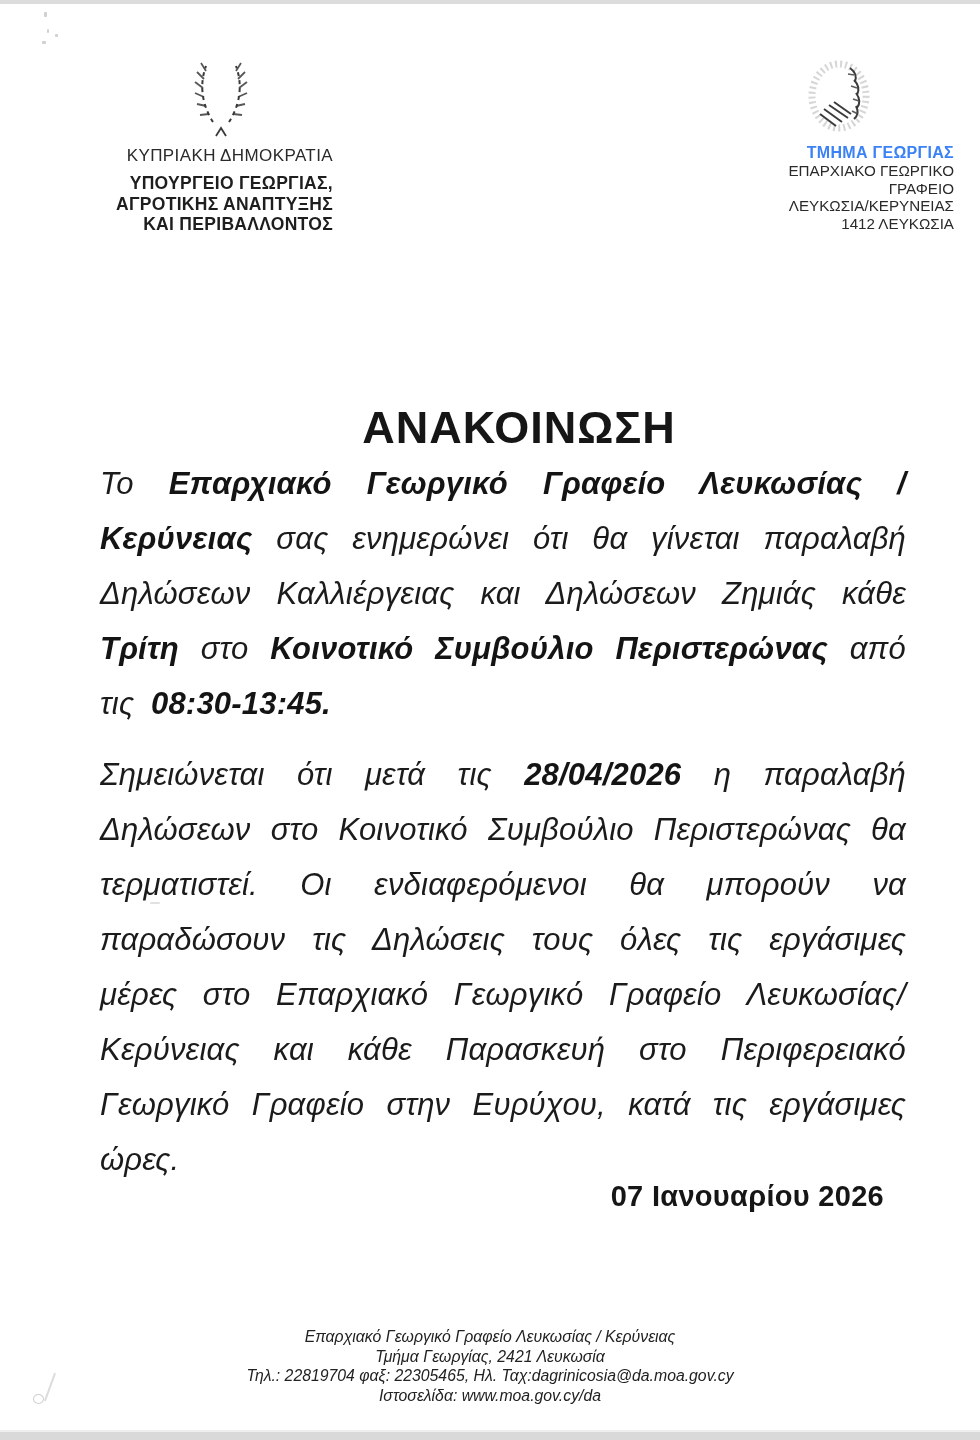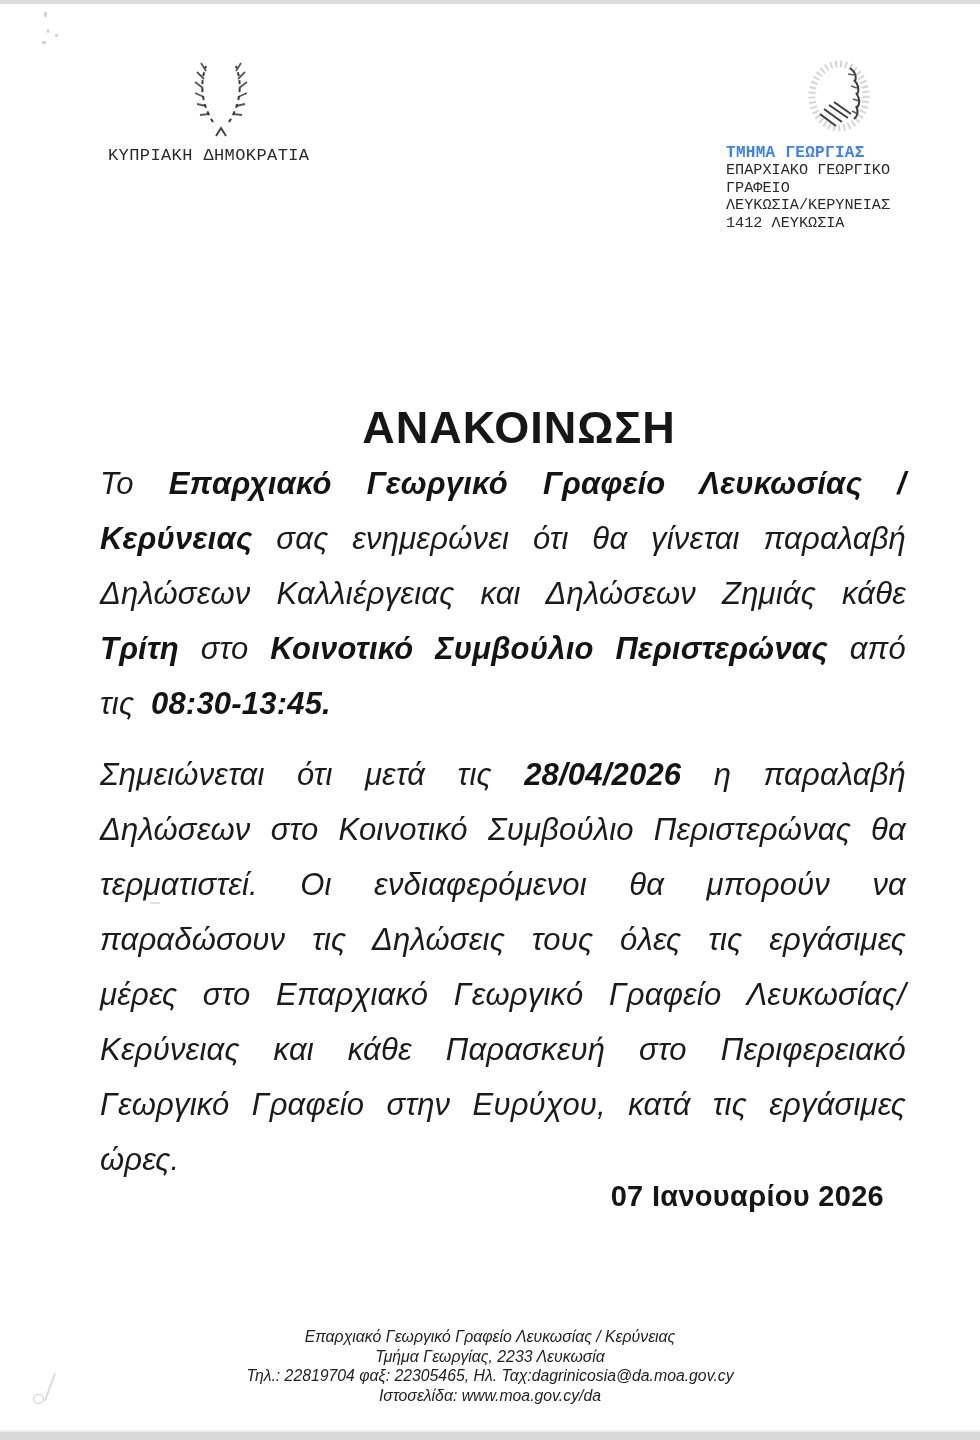--- a/index.html
+++ b/index.html
@@ -18,21 +18,21 @@
   .speck{position:absolute;background:#9a9a9a;opacity:.45;border-radius:1px;}
   .sp1{left:44px;top:12px;width:3px;height:5px;}
   .sp2{left:47px;top:29px;width:2px;height:4px;}
   .sp3{left:42px;top:41px;width:4px;height:3px;}
   .sp4{left:55px;top:34px;width:3px;height:3px;}
   .sp5{left:33px;top:1394px;width:9px;height:8px;border-radius:50%;border:1.5px solid #8a8a8a;background:transparent;opacity:.4;}
   .sp6{left:49px;top:1372px;width:2px;height:30px;transform:rotate(20deg);opacity:.35;}
   .sp7{left:150px;top:902px;width:10px;height:2px;opacity:.3;}
 
   
-  .hdr{position:absolute;text-align:left;font-family:Liberation Mono, monospace;}
+  .hdr{position:absolute;text-align:right;}
   .hdr-left{left:108px;top:60px;width:225px;}
   .hdr-right{left:726px;top:58px;width:228px;}
   .emblem{display:block;margin:0 auto 4px auto;}
   .hl-country{font-size:17px;letter-spacing:.4px;color:#2a2a2a;margin-top:2px;}
   .hl-ministry{font-size:17.5px;font-weight:bold;line-height:20.5px;letter-spacing:.3px;margin-top:7px;color:#1e1e1e;}
   .hr-dept{font-size:16px;font-weight:bold;letter-spacing:.3px;color:#3b82f6;}
   .hr-line{font-size:15.2px;line-height:17.6px;color:#2a2a2a;}
 
   
   .title{
@@ -85,20 +85,25 @@
         <path d="M60 54 l9 1"></path>
           <path d="M63 46 l9 -2"></path>
           <path d="M65 37 l9 -4"></path>
         <path d="M66 28 l8 -6"></path>
           <path d="M65 19 l7 -7"></path>
           <path d="M63 11 l5 -8"></path>
       </g>
       <path d="M43 76 l5 -8 5 8" fill="none" stroke="#3a3a3a" stroke-width="1.8"></path>
     </svg>
     <div class="hl-country">ΚΥΠΡΙΑΚΗ ΔΗΜΟΚΡΑΤΙΑ</div>
+    <div class="hl-ministry">
+      <div>ΥΠΟΥΡΓΕΙΟ ΓΕΩΡΓΙΑΣ,</div>
+      <div>ΑΓΡΟΤΙΚΗΣ ΑΝΑΠΤΥΞΗΣ</div>
+      <div>ΚΑΙ ΠΕΡΙΒΑΛΛΟΝΤΟΣ</div>
+    </div>
   </div>
 
   <div class="hdr hdr-right">
     <svg class="emblem" width="72" height="82" viewBox="0 0 72 82" aria-hidden="true">
       <ellipse cx="35" cy="38" rx="27" ry="32" fill="none" stroke="#b5b5b5" stroke-width="7" stroke-dasharray="2 3" opacity="0.55"></ellipse>
       <g fill="none" stroke="#3c3c3c" stroke-width="2">
         <path d="M46 10 q8 6 5 14"></path>
         <path d="M50 22 q7 7 3 15"></path>
         <path d="M52 35 q6 8 1 15"></path>
         <path d="M52 48 q4 8 -2 13"></path>
@@ -127,21 +132,21 @@
 
   <div class="body-text">
     <p><span>Το </span><b>Επαρχιακό Γεωργικό Γραφείο Λευκωσίας / Κερύνειας</b><span> σας ενημερώνει ότι θα γίνεται παραλαβή Δηλώσεων Καλλιέργειας και Δηλώσεων Ζημιάς κάθε </span><b>Τρίτη</b><span> στο </span><b>Κοινοτικό Συμβούλιο Περιστερώνας</b><span> από τις </span><b>08:30-13:45.</b></p>
     <p><span>Σημειώνεται ότι μετά τις </span><b>28/04/2026</b><span> η παραλαβή Δηλώσεων στο Κοινοτικό Συμβούλιο Περιστερώνας θα τερματιστεί. Οι ενδιαφερόμενοι θα μπορούν να παραδώσουν τις Δηλώσεις τους όλες τις εργάσιμες μέρες στο Επαρχιακό Γεωργικό Γραφείο Λευκωσίας/Κερύνειας και κάθε Παρασκευή στο Περιφερειακό Γεωργικό Γραφείο στην Ευρύχου, κατά τις εργάσιμες ώρες.</span></p>
   </div>
 
   <div class="date-line">07 Ιανουαρίου 2026</div>
 
   <div class="footer">
     <div>Επαρχιακό Γεωργικό Γραφείο Λευκωσίας / Κερύνειας</div>
-    <div>Τμήμα Γεωργίας, 2233 Λευκωσία</div>
+    <div>Τμήμα Γεωργίας, 2421 Λευκωσία</div>
     <div>Τηλ.: 22819704 φαξ: 22305465, Ηλ. Ταχ:dagrinicosia@da.moa.gov.cy</div>
     <div>Ιστοσελίδα: www.moa.gov.cy/da</div>
   </div>
 
   <div class="speck sp1"></div>
   <div class="speck sp2"></div>
   <div class="speck sp3"></div>
   <div class="speck sp4"></div>
   <div class="speck sp5"></div>
   <div class="speck sp6"></div>

